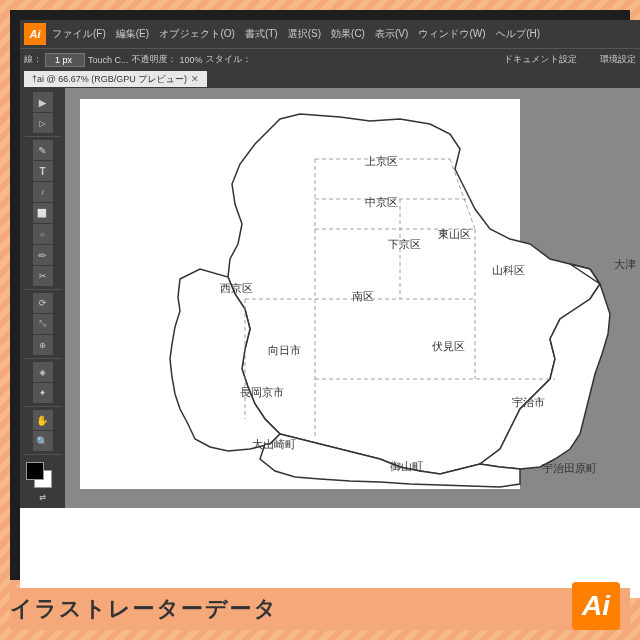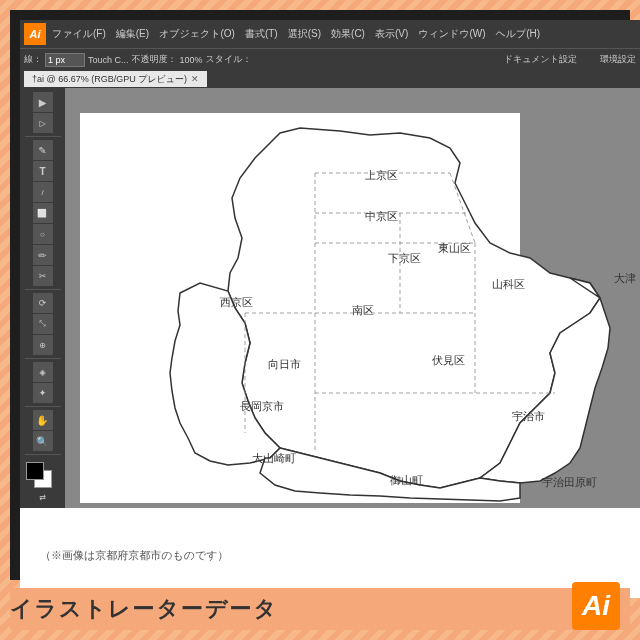--- a/index.html
+++ b/index.html
@@ -99,21 +99,21 @@
       white-space: nowrap;
     }
 
     .toolbar2-input {
       background: #555;
       border: 1px solid #777;
       color: #fff;
       font-size: 9px;
       height: 14px;
       width: 40px;
-      padding: 0 2px;
+      padding: 0 9px;
     }
 
     
     .tab-bar {
       position: absolute;
       top: 60px;
       left: 10px;
       width: 620px;
       height: 18px;
       background: #3a3a3a;
@@ -173,21 +173,21 @@
       top: 78px;
       left: 55px;
       width: 575px;
       height: 420px;
       background: #888;
       overflow: hidden;
     }
 
     .canvas-white {
       position: absolute;
-      top: 25px;
+      top: 11px;
       left: 15px;
       width: 440px;
       height: 390px;
       background: white;
     }
 
     
     .bottom-info {
       position: absolute;
       top: 498px;
@@ -392,21 +392,20 @@
         <div class="map-label" style="top:360px; left:310px;">御山町</div>
         <div class="map-label" style="top:296px; left:432px;">宇治市</div>
         <div class="map-label" style="top:362px; left:462px;">宇治田原町</div>
         <div class="map-label" style="top:158px; left:506px;margin-left:28px;">大津</div>
       </div>
     </div>
   </div>
 
   <div class="bottom-info">
     <div class="info-text">
-      <div class="info-sub">（※画像は京都府京都市のものです）</div>
     </div>
   </div>
 
 </div>
 
 <div class="footer">
   <span class="footer-title">イラストレーターデータ</span>
 </div>
 
 <div class="footer-ai-logo">

